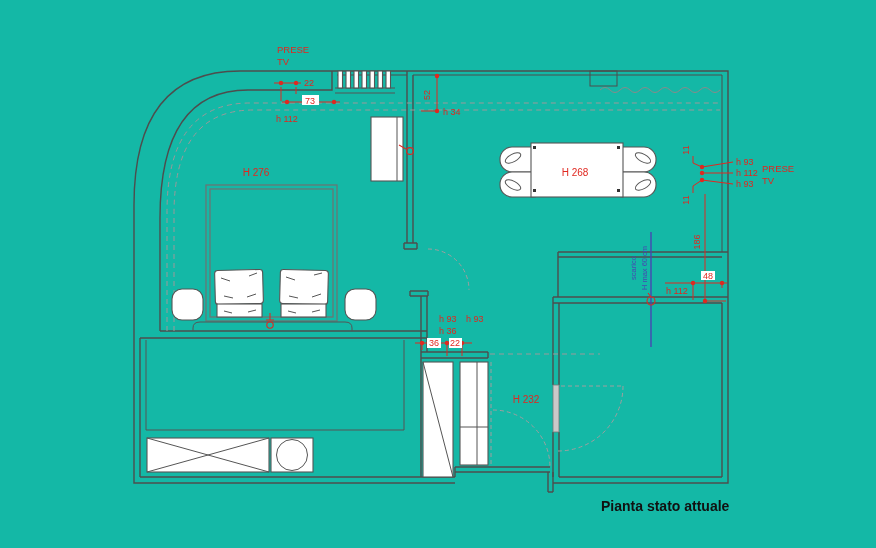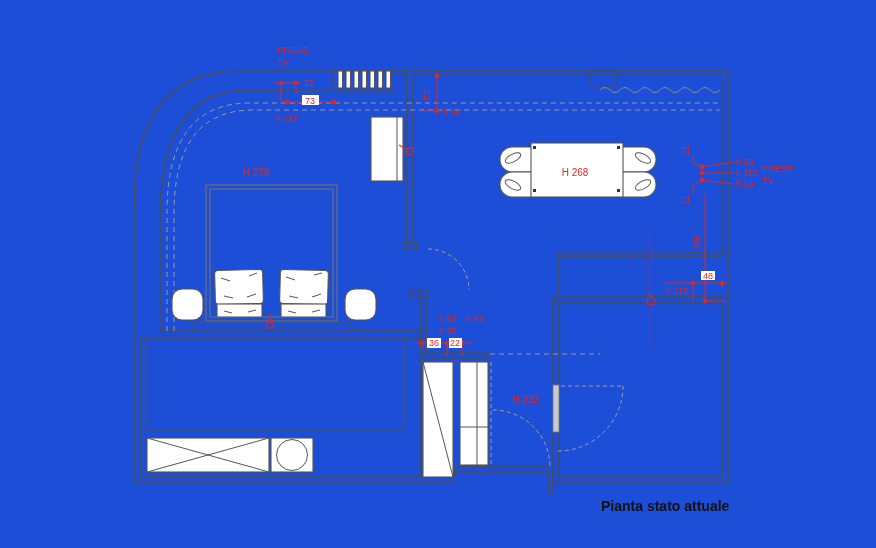--- a/index.html
+++ b/index.html
@@ -1,16 +1,16 @@
 <!DOCTYPE html>
 <html style="--c-dim: #e02820; --c-plumbing: #4747b2; --c-wall: #4d4d4d; --c-title: #111111;"><head>
 <meta charset="utf-8">
 <style>
   html,body{margin:0;padding:0;background:#fff;}
-  .page{width:876px;height:548px;background:#1d4ed8;position:relative;overflow:hidden;}
+  .page{width:876px;height:548px;background:#14b8a6;position:relative;overflow:hidden;}
   svg{display:block;}
   .wall{stroke:var(--c-wall);fill:none;stroke-width:1.4;}
   .wall-thin{stroke:var(--c-wall);fill:none;stroke-width:1;}
   .furn{stroke:#555;fill:#fff;stroke-width:1.1;}
   .furn-line{stroke:#555;fill:none;stroke-width:1;}
   .bedframe{stroke:#707070;fill:none;stroke-width:1.2;}
   .dash{stroke:#9a9a9a;fill:none;stroke-width:1;stroke-dasharray:5 4;}
   .dash-door{stroke:#9f9f9f;fill:none;stroke-width:1;stroke-dasharray:4 3;}
   .squig{stroke:#8a8a8a;fill:none;stroke-width:1;}
   .red-line{stroke:var(--c-dim);fill:none;stroke-width:1;}

